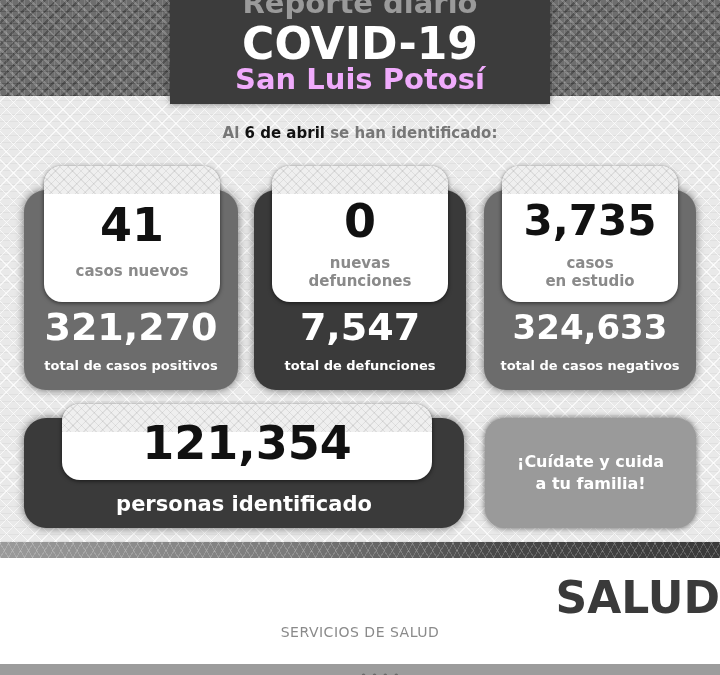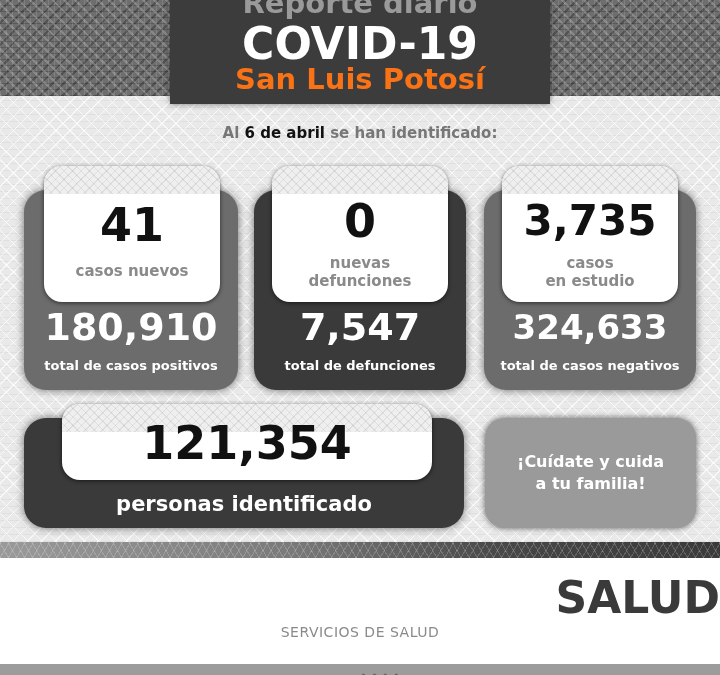--- a/index.html
+++ b/index.html
@@ -38,21 +38,21 @@
     font-size: 29px; color: #9a9a9a; letter-spacing: 0px;
   }
   .title-line2 {
     position: absolute; left: 0; right: 0; top: 18px;
     font-family: "DejaVu Sans", sans-serif; font-weight: bold;
     font-size: 44px; color: #ffffff; letter-spacing: 0px;
   }
   .title-line3 {
     position: absolute; left: 0; right: 0; top: 62px;
     font-family: "DejaVu Sans", sans-serif; font-weight: bold;
-    font-size: 29px; color: #f97316;
+    font-size: 29px; color: #f0abfc;
   }
 
   .intro {
     position: absolute; left: 0; right: 0; top: 124px; text-align: center;
     font-size: 15px; font-weight: bold; color: #777;
   }
   .intro .date { color: #111; }
 
   
   .card {
@@ -141,21 +141,21 @@
   <span>Al</span>
   <span class="date">6 de abril</span>
   <span>se han identificado:</span>
 </div>
 
 <div class="card mid" style="left:24px; top:190px; width:214px; height:200px;">
   <div class="inner" style="left:20px; top:-24px; width:176px; height:136px;">
     <div class="big" style="font-size:46px; margin-top:36px;">41</div>
     <div class="lbl" style="font-size:15px; margin-top:14px;">casos nuevos</div>
   </div>
-  <div class="total" style="top:118px; font-size:38px;">180,910</div>
+  <div class="total" style="top:118px; font-size:38px;">321,270</div>
   <div class="total-lbl" style="top:168px;">total de casos positivos</div>
 </div>
 
 <div class="card dark" style="left:254px; top:190px; width:212px; height:200px;">
   <div class="inner" style="left:18px; top:-24px; width:176px; height:136px;">
     <div class="big" style="font-size:46px; margin-top:32px;">0</div>
     <div class="lbl" style="font-size:15px; margin-top:10px;text-align:center;">nuevas</div>
     <div class="lbl" style="font-size:15px;">defunciones</div>
   </div>
   <div class="total" style="top:118px; font-size:38px;">7,547</div>

